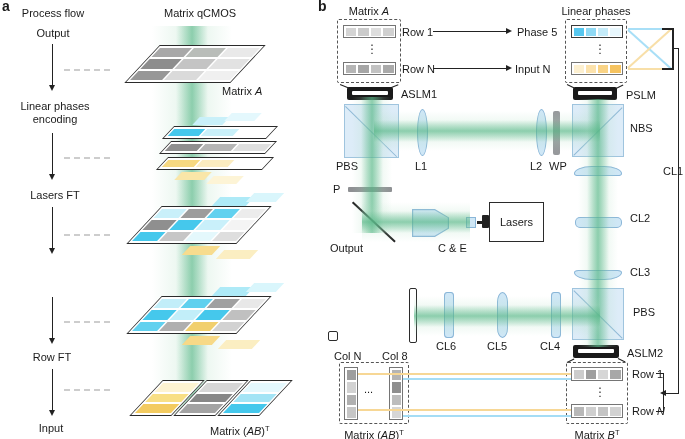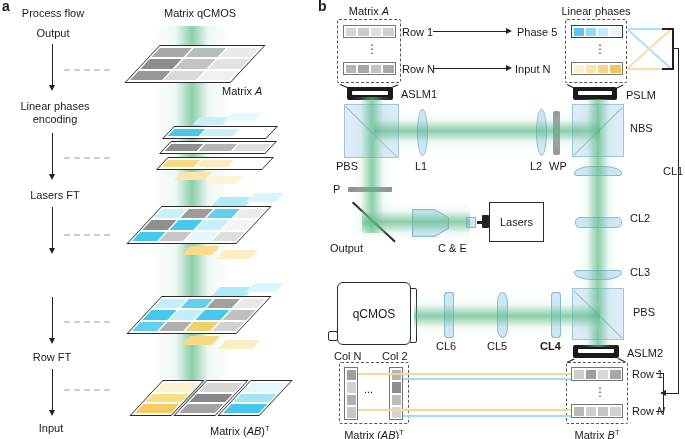--- a/index.html
+++ b/index.html
@@ -258,21 +258,21 @@
   <div class="lens" style="left:575px;top:217px;width:47px;height:11px;border-radius:5px/45%;"></div>
   <span class="lb" style="left:630px;top:212px;">CL2</span>
   <div class="lens" style="left:574px;top:270px;width:48px;height:10px;border-radius:6px 6px 50% 50% / 35% 35% 100% 100%;"></div>
   <span class="lb" style="left:630px;top:266px;">CL3</span>
   <div class="cube" style="left:572px;top:288px;width:52px;height:52px;">
       <div class="d d1"></div>
     </div>
   <span class="lb" style="left:633px;top:306px;">PBS</span>
 
   <div class="lens" style="left:551px;top:292px;width:10px;height:46px;border-radius:3px/8%;"></div>
-  <span class="lb" style="left:540px;top:340px;font-weight:bold;">CL4</span>
+  <span class="lb" style="left:540px;top:340px;">CL4</span>
   <div class="lens" style="left:497px;top:292px;width:11px;height:46px;border-radius:50%/22%;"></div>
   <span class="lb" style="left:487px;top:340px;">CL5</span>
   <div class="lens" style="left:444px;top:292px;width:10px;height:46px;border-radius:3px/8%;"></div>
   <span class="lb" style="left:436px;top:340px;">CL6</span>
 
   <div class="slm" style="left:573px;top:345px;width:46px;height:13px;">
       <div class="slot"></div>
     </div>
   <span class="lb" style="left:627px;top:347px;">ASLM2</span>
   <div class="ln" style="left:567px;top:361.5px;width:8px;transform:rotate(-26deg);"></div>
@@ -294,26 +294,23 @@
   <span class="lb ctr" style="left:562px;top:426px;width:70px;"><span>Matrix </span><i>B</i><sup>T</sup></span>
   <span class="lb" style="left:632px;top:368px;">Row 1</span>
   <span class="lb" style="left:632px;top:405px;"><span>Row </span><i>N</i></span>
 
   <div class="ln" style="left:656px;top:373px;width:8px;"></div>
   <div class="lnv" style="left:662.8px;top:373px;height:39px;"></div>
   <div class="ln" style="left:656px;top:411px;width:8px;"></div>
 
   <div style="position:absolute;left:328px;top:331px;width:10px;height:10px;border:1.5px solid #2b2b2b;border-radius:2px;background:#fff;box-sizing:border-box;"></div>
   <div style="position:absolute;left:409px;top:288px;width:8px;height:55px;border:1.5px solid #2b2b2b;border-radius:2px;background:#fff;box-sizing:border-box;"></div>
-  <div style="position:absolute;left:337px;top:282px;width:74px;height:63px;border:1.5px solid #2b2b2b;border-radius:6px;background:#fff;box-sizing:border-box;display:flex;align-items:center;justify-content:center;font-size:12px;">
-      <span>qCMOS</span>
-    </div>
 
   <span class="lb" style="left:334px;top:350px;">Col N</span>
-  <span class="lb" style="left:382px;top:350px;">Col 2</span>
+  <span class="lb" style="left:382px;top:350px;">Col 8</span>
   <div class="dash" style="left:339px;top:362px;width:70px;height:62px;"></div>
   <div class="colbar" style="left:344px;top:367px;width:14px;height:53px;">
     <div style="background:#9e9e9e;"></div>
       <div style="background:#d2d2d2;"></div>
       <div style="background:#b0b0b0;"></div>
       <div style="background:#c6c6c6;"></div>
   </div>
   <span class="lb" style="left:364px;top:383px;">...</span>
   <div class="colbar" style="left:389px;top:367px;width:14px;height:53px;">
     <div style="background:#b4b4b4;"></div>

